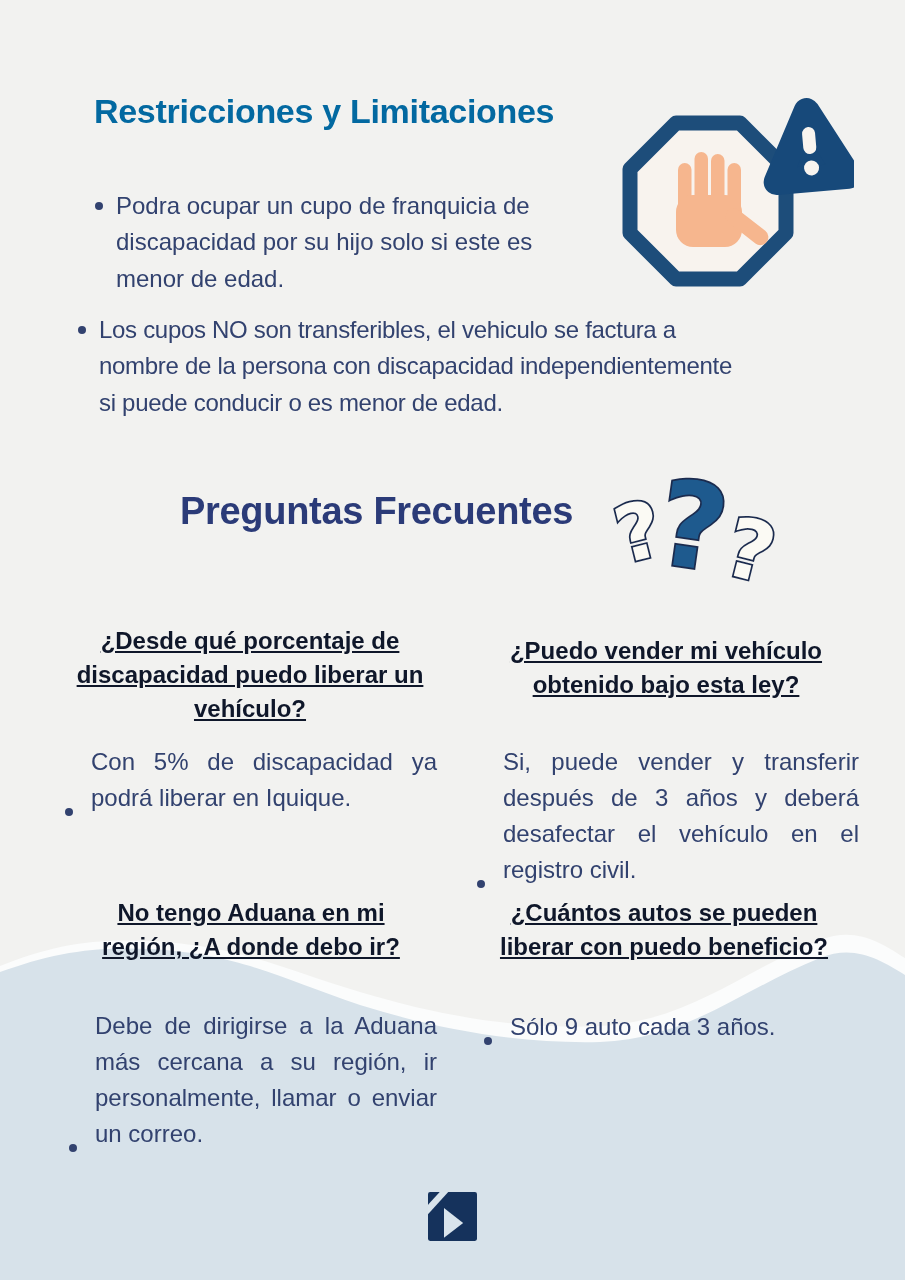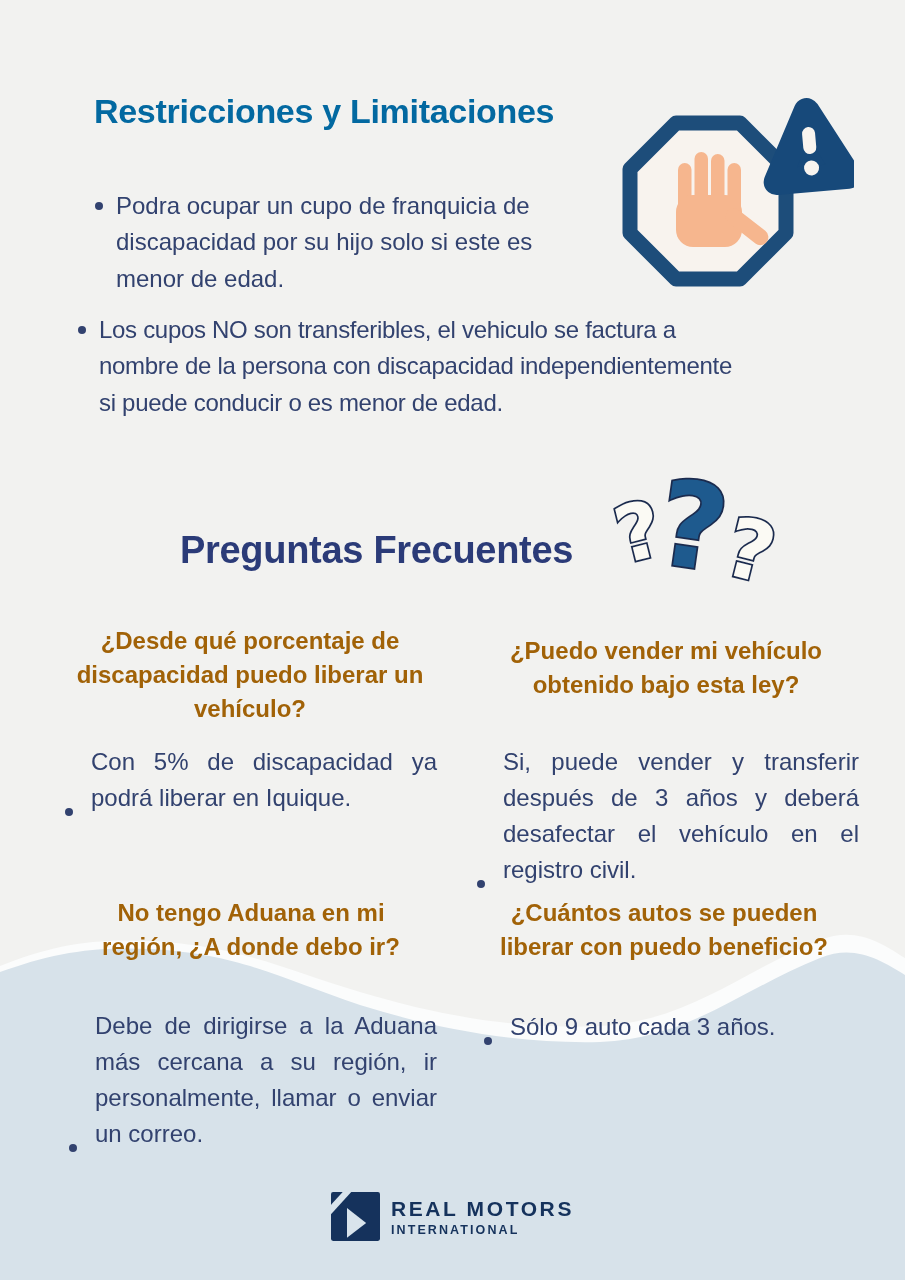--- a/index.html
+++ b/index.html
@@ -55,40 +55,41 @@
     background: #32426f;
     margin-top: 14px;
     margin-right: 13px;
   }
   .rbullet .btext { white-space: pre-line; }
   .rbullet.b1 { left: 95px; top: 188px; width: 500px; }
   .rbullet.b2 { left: 78px; top: 312px; width: 780px; letter-spacing: -0.3px; }
 
   .faq-heading {
     position: absolute;
-    left: 180px; top: 529px;
+    left: 180px; top: 490px;
     font-size: 38px;
     font-weight: 800;
     letter-spacing: -0.3px;
     color: #2b3b78;
   }
   .qmarks-wrap {
     position: absolute;
     left: 598px; top: 436px;
     width: 200px; height: 168px;
   }
 
   .faq-cell { position: absolute; }
   .faq-cell .question {
     font-size: 24px;
     font-weight: 700;
     line-height: 1.42;
     text-align: center;
-    color: #a16207;
+    color: #0f172a;
     white-space: pre-line;
+    text-decoration: underline;
   }
   .faq-cell .answer {
     display: flex;
     align-items: flex-end;
     font-size: 24px;
     line-height: 1.5;
     color: #32426f;
   }
   .faq-cell .answer .dot {
     flex: none;
@@ -232,20 +233,16 @@
         <span class="atext">Sólo 9 auto cada 3 años.</span>
       </div>
     </div>
 
     <div class="footer-logo">
       <svg class="logo-mark" viewBox="0 0 46 46" aria-hidden="true">
         <rect width="46" height="46" rx="2" fill="#15325c"></rect>
         <polygon points="11,0 19,0 0,21 0,12" fill="#d9e4ec"></polygon>
         <polygon points="15,15 33,29 15,43" fill="#d9e4ec"></polygon>
       </svg>
-      <div class="logo-text">
-        <div class="logo-name">REAL MOTORS</div>
-        <div class="logo-sub">INTERNATIONAL</div>
-      </div>
     </div>
 
   </div>
 </div>
 
 </body></html>

